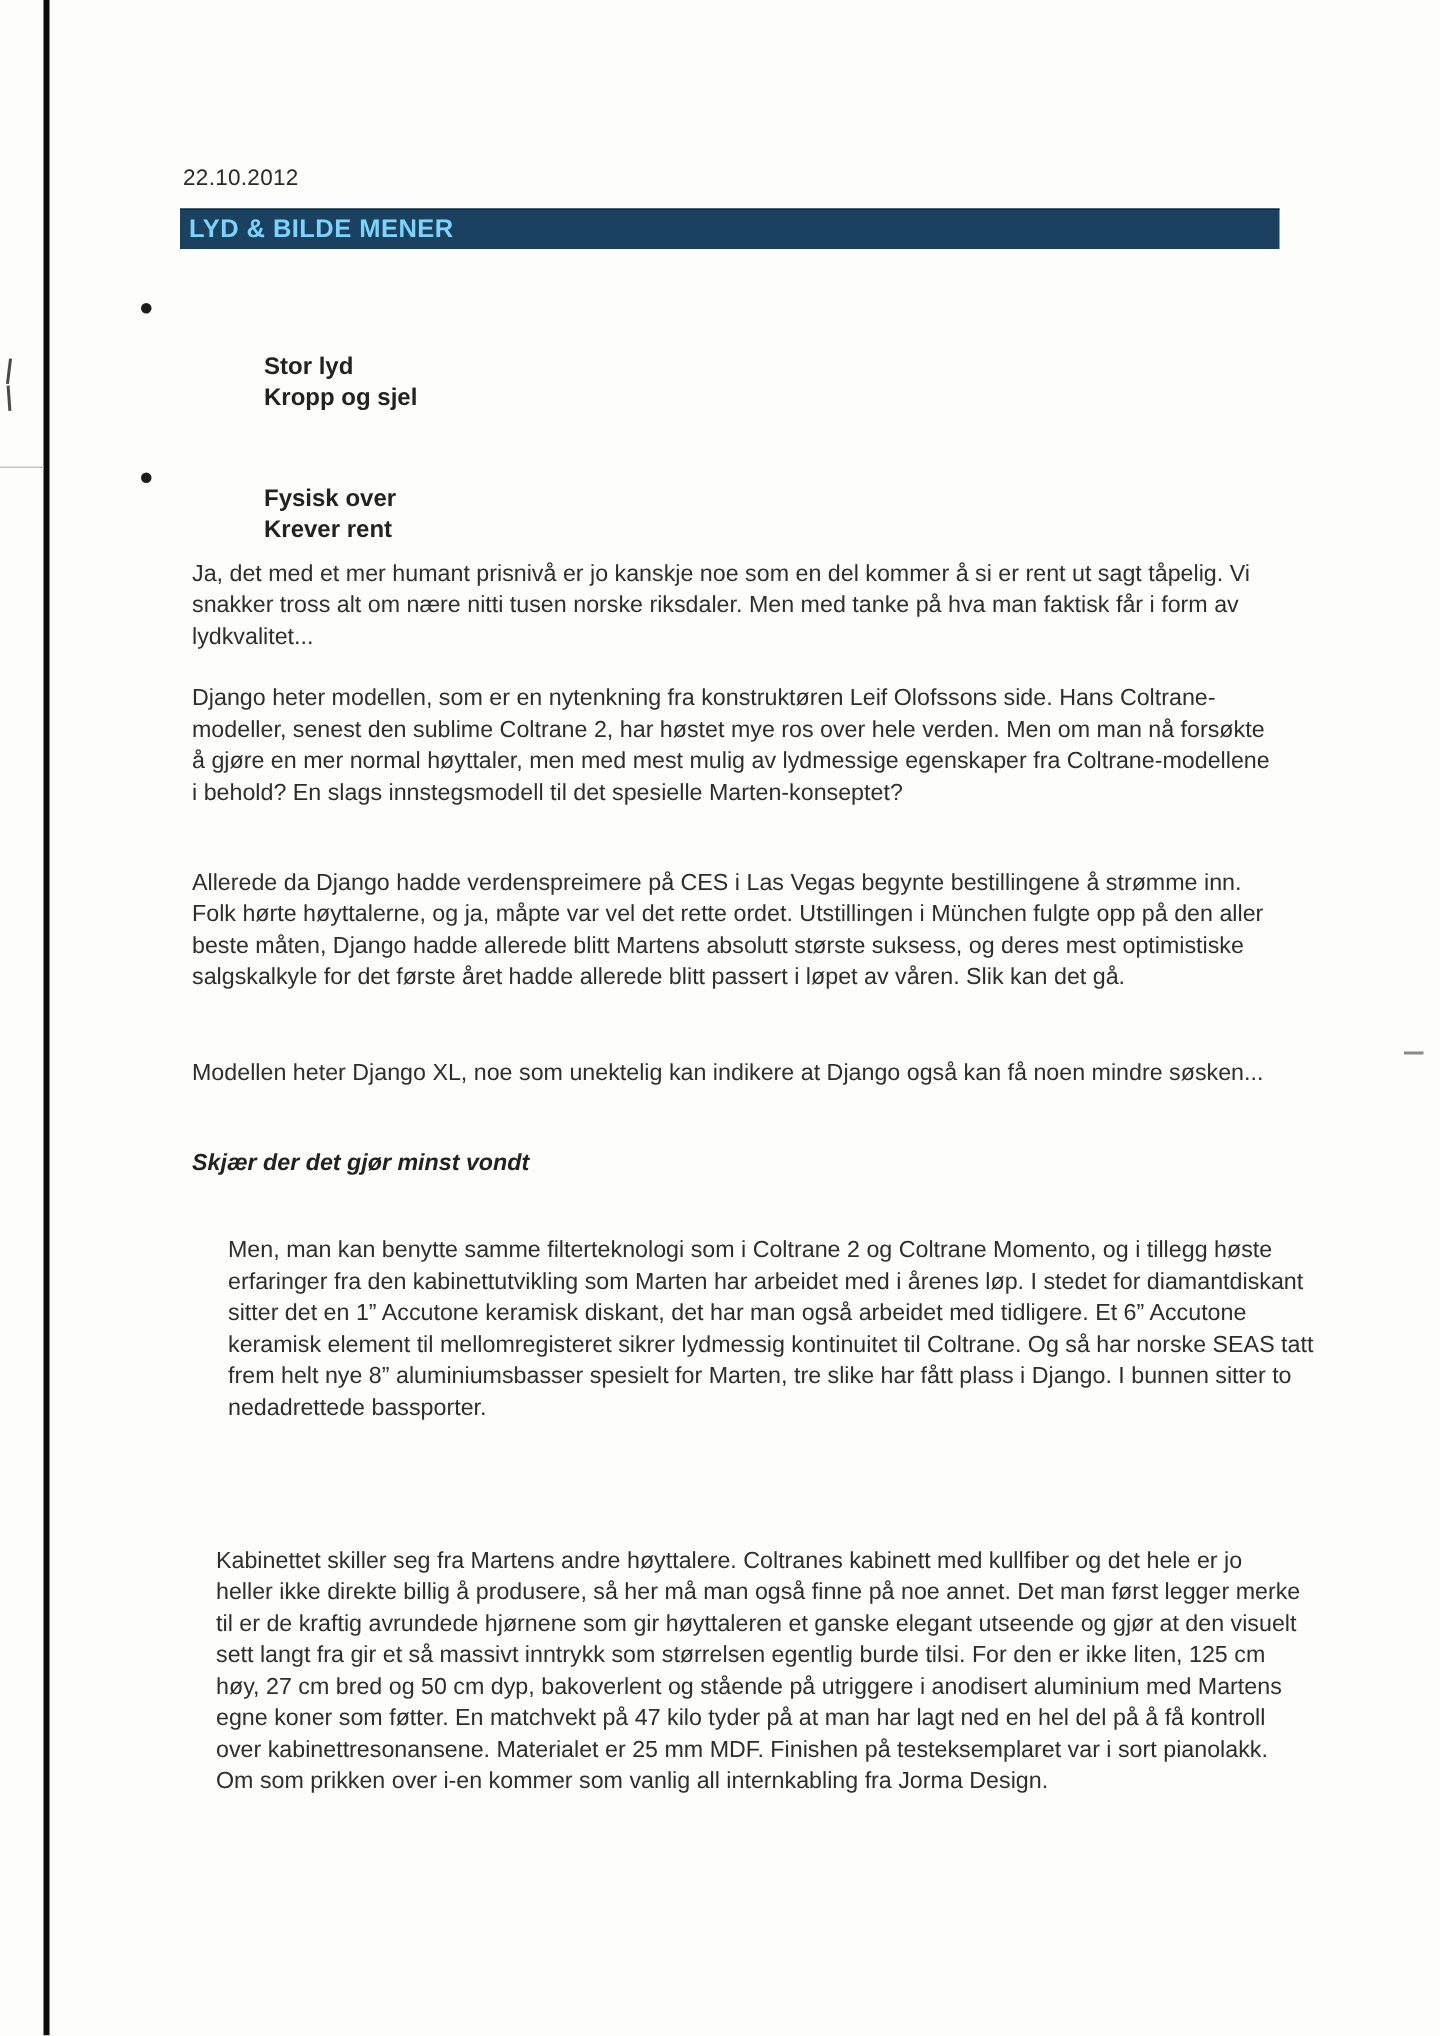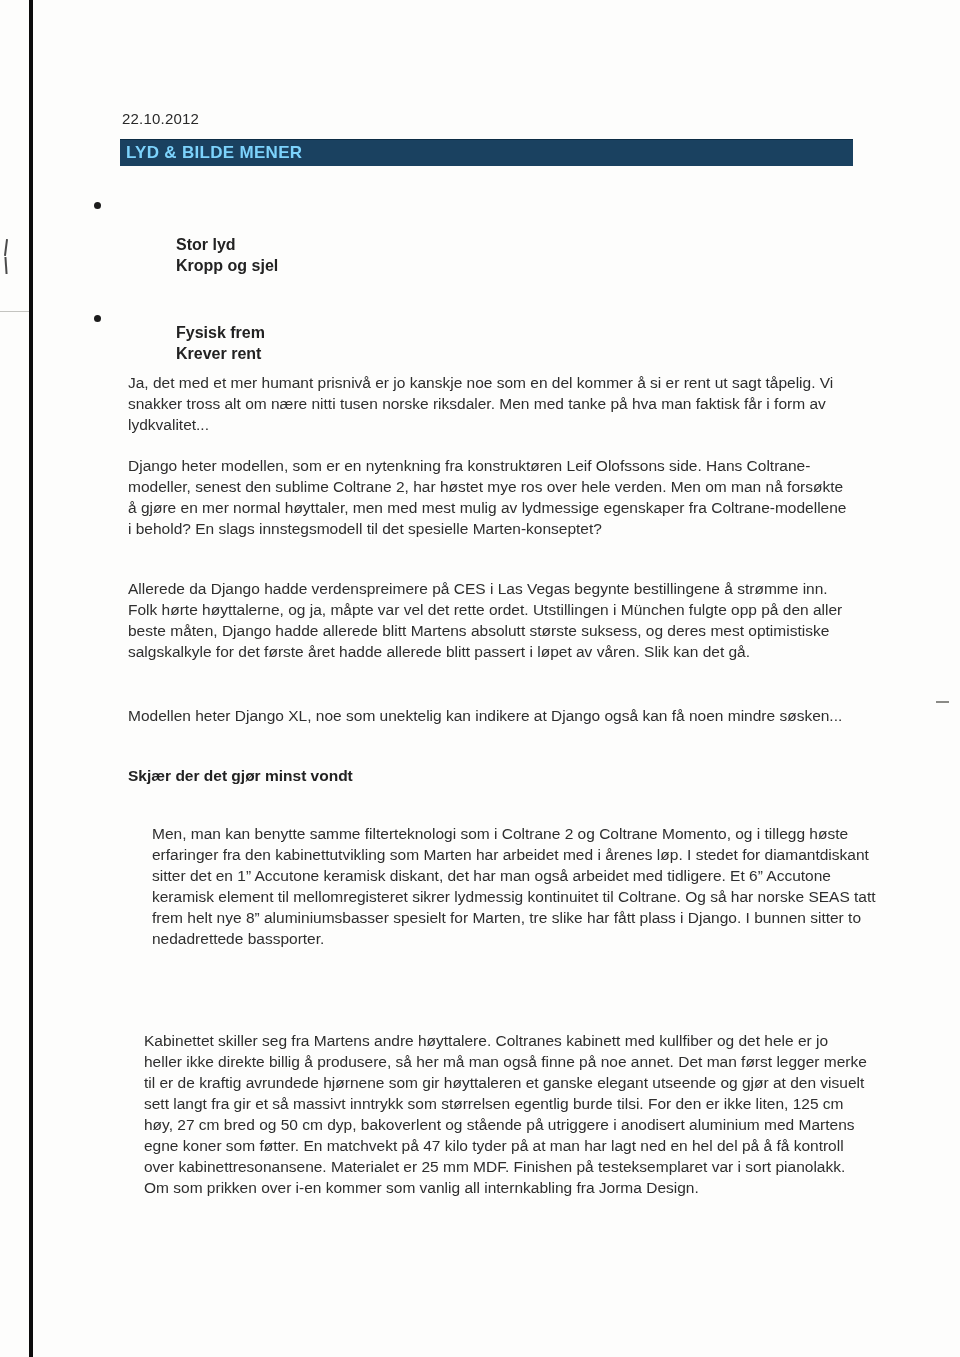--- a/index.html
+++ b/index.html
@@ -73,21 +73,21 @@
     font-size: 15.5px; line-height: 21px;
     color: #2e2e2e;
   }
   .p1 { top: 372px; }
   .p2 { top: 455px; }
   .p3 { top: 578px; }
   .p4 { top: 705px; }
   .section-heading {
     position: absolute; left: 128px; top: 765px;
     width: 724px;
-    font-size: 15.5px; font-weight: 700; 
+    font-size: 15.5px; font-weight: 700; font-style: italic;
     line-height: 21px; color: #222222;
   }
   .p5 { top: 787px; }
   .p6 { top: 823px; margin-left: 24px; }
   .p7 { top: 1030px; margin-left: 16px; }
 </style>
 </head>
 <body>
 
 <div class="page">
@@ -105,21 +105,21 @@
   </div>
 
   <span class="bullet b1"></span>
   <div class="bullet-heading h1">
     <div>Stor lyd</div>
     <div>Kropp og sjel</div>
   </div>
 
   <span class="bullet b2"></span>
   <div class="bullet-heading h2">
-    <div>Fysisk frem</div>
+    <div>Fysisk over</div>
     <div>Krever rent</div>
   </div>
 
   <p class="para p1">Ja, det med et mer humant prisnivå er jo kanskje noe som en del kommer å si er rent ut sagt tåpelig. Vi snakker tross alt om nære nitti tusen norske riksdaler. Men med tanke på hva man faktisk får i form av lydkvalitet...</p>
   <p class="para p2">Django heter modellen, som er en nytenkning fra konstruktøren Leif Olofssons side. Hans Coltrane-modeller, senest den sublime Coltrane 2, har høstet mye ros over hele verden. Men om man nå forsøkte å gjøre en mer normal høyttaler, men med mest mulig av lydmessige egenskaper fra Coltrane-modellene i behold? En slags innstegsmodell til det spesielle Marten-konseptet?</p>
   <p class="para p3">Allerede da Django hadde verdenspreimere på CES i Las Vegas begynte bestillingene å strømme inn. Folk hørte høyttalerne, og ja, måpte var vel det rette ordet. Utstillingen i München fulgte opp på den aller beste måten, Django hadde allerede blitt Martens absolutt største suksess, og deres mest optimistiske salgskalkyle for det første året hadde allerede blitt passert i løpet av våren. Slik kan det gå.</p>
   <p class="para p4">Modellen heter Django XL, noe som unektelig kan indikere at Django også kan få noen mindre søsken...</p>
 
   <div class="section-heading">Skjær der det gjør minst vondt</div>
 

